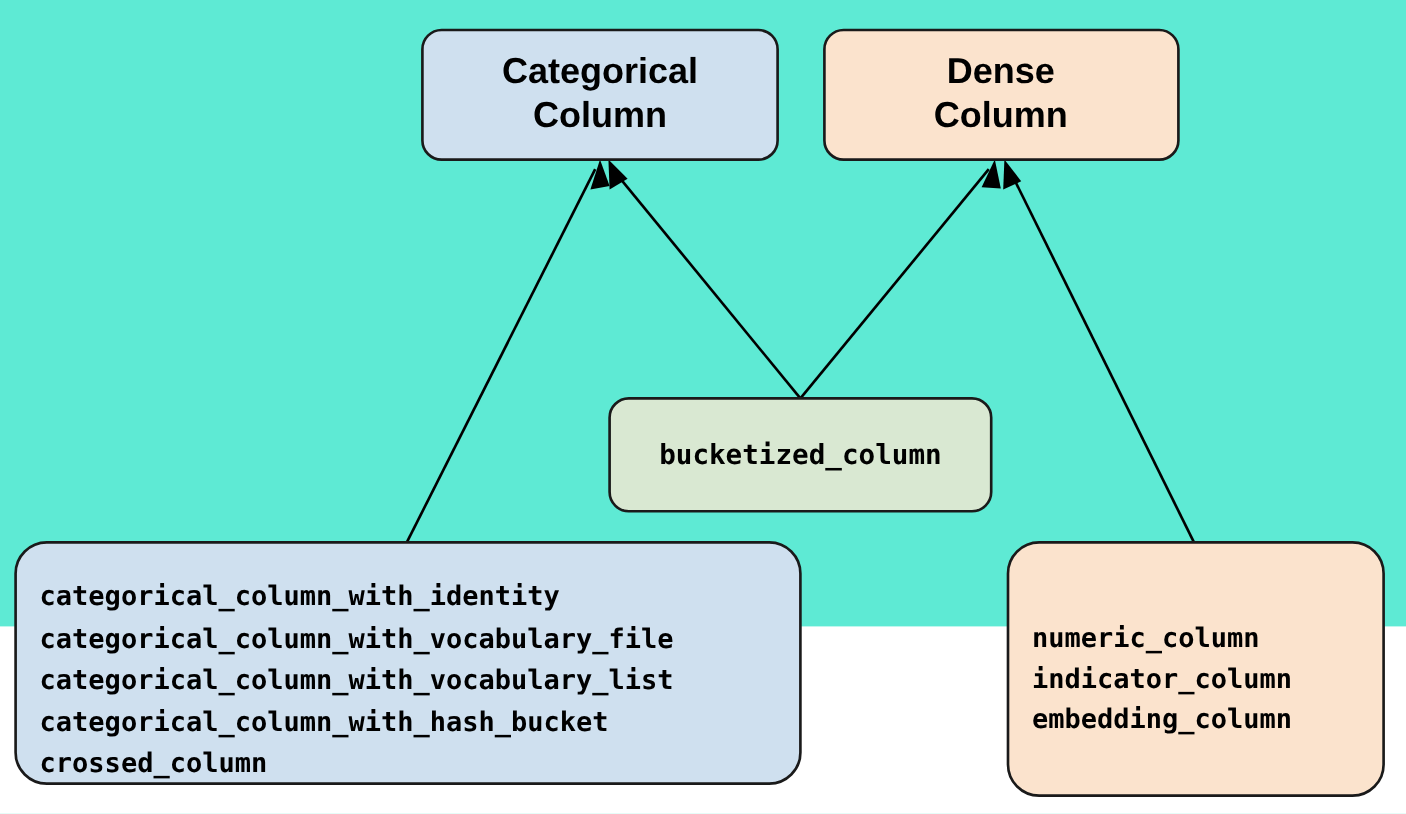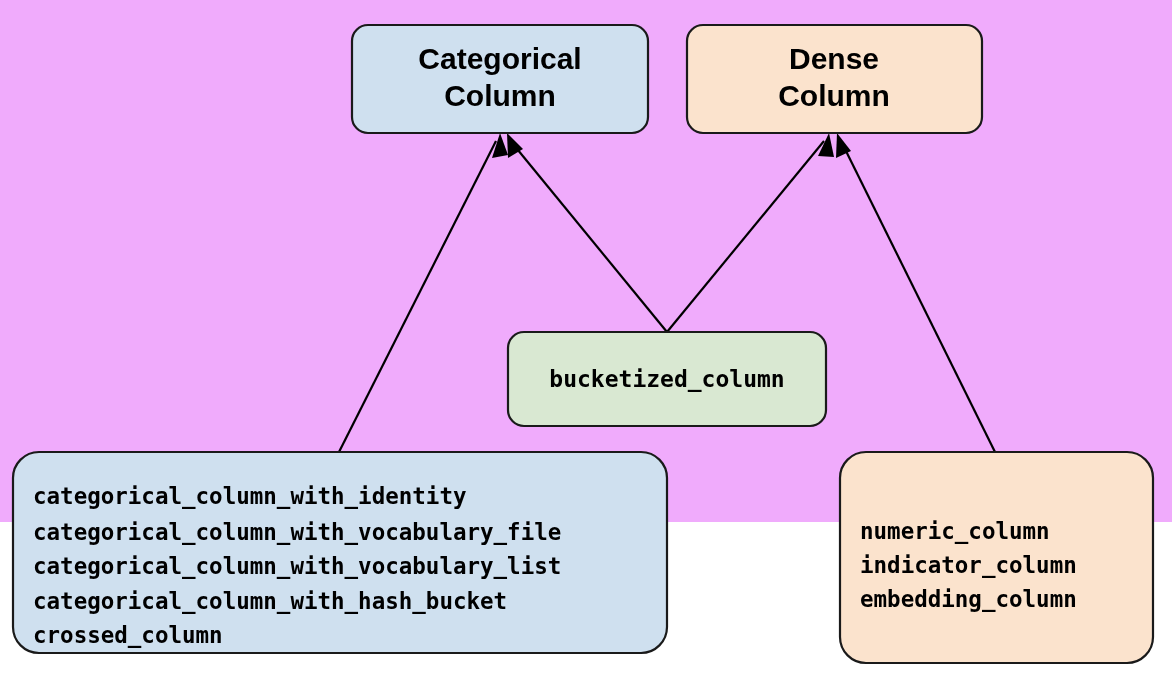--- a/index.html
+++ b/index.html
@@ -10,21 +10,21 @@
   body {
     width: 1172px;
     height: 678px;
     overflow: hidden;
     font-family: "Liberation Sans", sans-serif;
   }
   #diagram-root {
     position: relative;
     width: 1172px;
     height: 522px;
-    background: #f0abfc;
+    background: #5eead4;
   }
   svg.diagram {
     display: block;
     width: 1172px;
     height: 678px;
   }
   .node-box {
     stroke: #1a1a1a;
     stroke-width: 2.2;
   }

